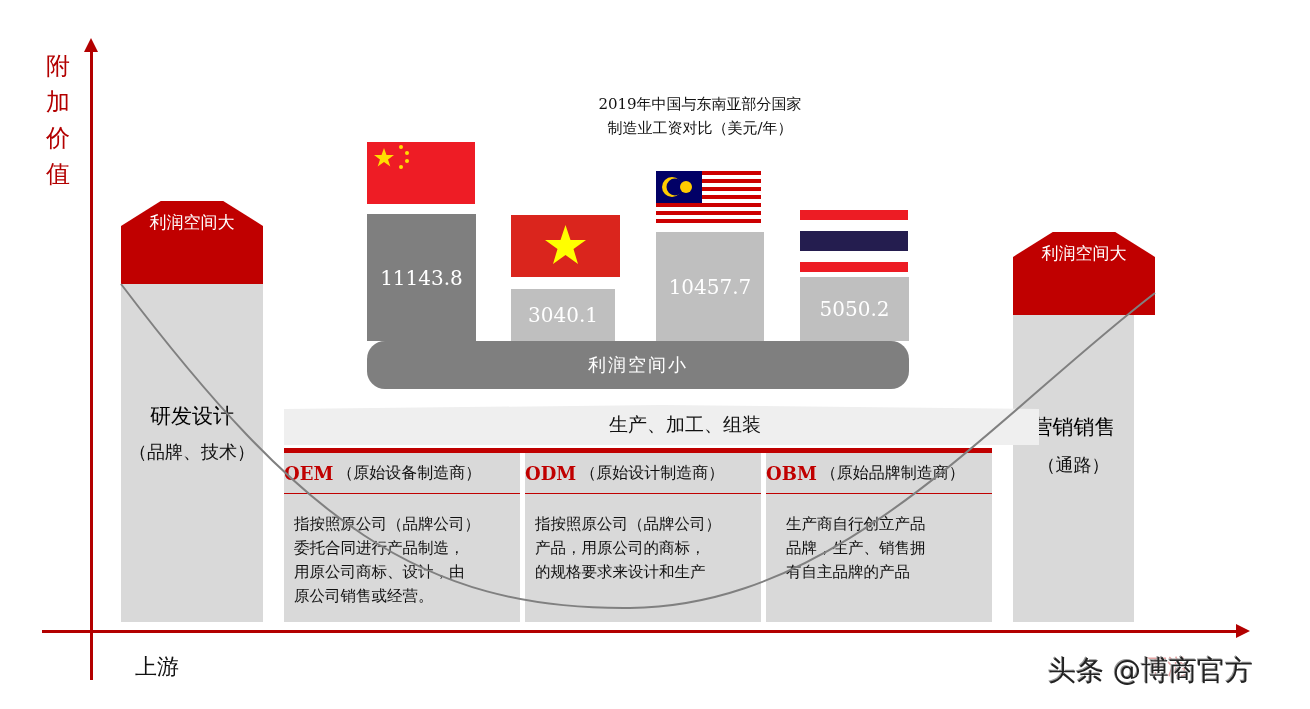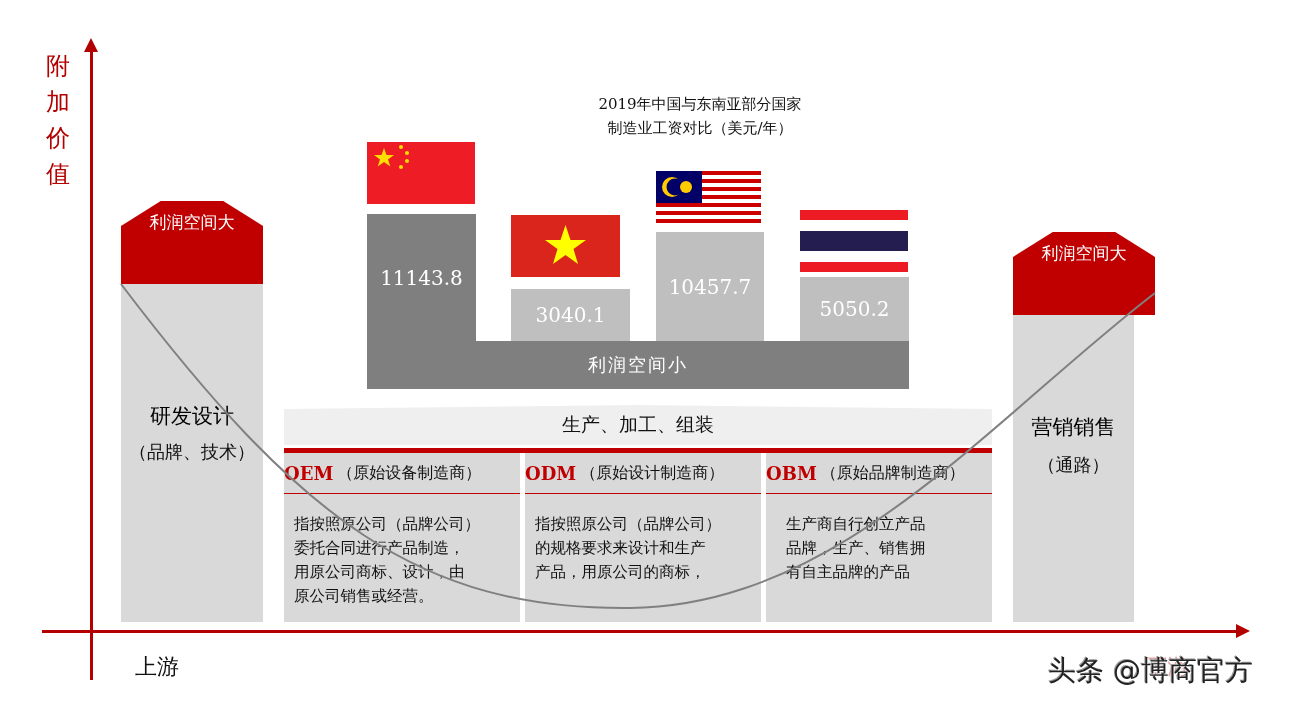--- a/index.html
+++ b/index.html
@@ -10,22 +10,22 @@
   .xaxis{left:42px;top:630px;width:1196px;height:3px;background:#b30000;}
   .xarrow{left:1236px;top:624px;width:0;height:0;border-top:7px solid transparent;border-bottom:7px solid transparent;border-left:14px solid #b30000;}
   .ylabel{left:40px;top:48px;width:36px;color:#b30000;font-size:24px;line-height:36px;text-align:center;}
   .ylabel span{display:block;}
   .pillar{background:#d9d9d9;}
   .pillar-cap{background:#c00000;color:#fff;font-size:17px;text-align:center;line-height:26px;clip-path:polygon(28% 0,72% 0,100% 30%,100% 100%,0 100%,0 30%);display:flex;flex-direction:row;justify-content:center;padding-top:8px;box-sizing:border-box;}
   .pillar-title{font-size:21px;color:#000000;text-align:center;}
   .pillar-sub{font-size:18px;color:#111;text-align:center;}
   .chart-title{left:540px;top:92px;width:320px;text-align:center;font-size:15px;line-height:24px;color:#111;}
   .bar{color:#fff;font-size:20px;display:flex;align-items:center;justify-content:center;}
-  .base-bar{left:367px;top:341px;width:542px;height:48px;background:#7f7f7f;color:#fff;font-size:18px;display:flex;align-items:center;justify-content:center;letter-spacing:2px;}
-  .prod-band{left:284px;top:405px;width:708px;height:40px;background:#efefef;font-size:19px;display:flex;align-items:center;justify-content:center;color:#111;clip-path:polygon(0 10%,50% 0,100% 10%,100% 100%,0 100%);}
+  .base-bar{left:367px;top:341px;width:542px;height:48px;background:#7f7f7f;color:#fff;font-size:18px;display:flex;align-items:center;justify-content:center;letter-spacing:2px;border-radius:18px;}
+  .prod-band{left:284px;top:405px;width:708px;height:40px;background:#efefef;font-size:19px;display:flex;align-items:center;justify-content:center;color:#111;clip-path:polygon(0 10%,50% 0,100% 10%,100% 100%,0 100%);padding-left:47px;}
   .red-line{left:284px;top:448px;width:708px;height:5px;background:#c00000;}
   .col{top:453px;height:169px;background:#d9d9d9;}
   .col-head{height:40px;display:flex;align-items:center;font-size:16px;color:#111;border-bottom:1.5px solid #c00000;white-space:nowrap;}
   .col-head b{color:#c00000;font-size:18px;margin-right:4px;}
   .col-body{padding:18px 8px 0 10px;font-size:15.5px;line-height:24px;color:#111;}
   .label-up{left:135px;top:652px;font-size:22px;color:#111;}
   .label-down{left:1145px;top:652px;font-size:22px;color:#b30000;opacity:0.35;}
   .watermark{left:1048px;top:652px;font-family:"DejaVu Sans","Liberation Sans",sans-serif;font-size:28px;color:#222;text-shadow:1px 1px 0 #fff,-1px -1px 0 #999;}
   svg.curve{position:absolute;left:0;top:0;pointer-events:none;}
 </style>
@@ -97,21 +97,21 @@
 <svg class="abs" style="left:800px;top:210px;" width="108" height="62">
   <rect width="108" height="62" fill="#fff"></rect>
   <rect y="0" width="108" height="10" fill="#ed1c24"></rect>
   <rect y="21" width="108" height="20" fill="#241d4f"></rect>
   <rect y="52" width="108" height="10" fill="#ed1c24"></rect>
 </svg>
 
 <div class="abs bar" style="left:367px;top:214px;width:109px;height:127px;background:#7f7f7f;">
   <span>11143.8</span>
 </div>
-<div class="abs bar" style="left:511px;top:289px;width:119px;height:52px;background:#bfbfbf;">
+<div class="abs bar" style="left:511px;top:289px;width:104px;height:52px;background:#bfbfbf;">
   <span>3040.1</span>
 </div>
 <div class="abs bar" style="left:656px;top:232px;width:108px;height:109px;background:#bfbfbf;">
   <span>10457.7</span>
 </div>
 <div class="abs bar" style="left:800px;top:277px;width:109px;height:64px;background:#bfbfbf;">
   <span>5050.2</span>
 </div>
 <div class="abs base-bar">利润空间小</div>
 
@@ -132,22 +132,22 @@
     <div>原公司销售或经营。</div>
   </div>
 </div>
 <div class="abs col" style="left:525px;width:236px;">
   <div class="col-head">
       <b>ODM</b>
       <span>（原始设计制造商）</span>
     </div>
   <div class="col-body">
     <div>指按照原公司（品牌公司）</div>
+    <div>产品，用原公司的商标，</div>
     <div>的规格要求来设计和生产</div>
-    <div>产品，用原公司的商标，</div>
   </div>
 </div>
 <div class="abs col" style="left:766px;width:226px;">
   <div class="col-head">
       <b>OBM</b>
       <span>（原始品牌制造商）</span>
     </div>
   <div class="col-body" style="padding-left:20px;">
     <div>生产商自行创立产品</div>
     <div>品牌，生产、销售拥</div>

